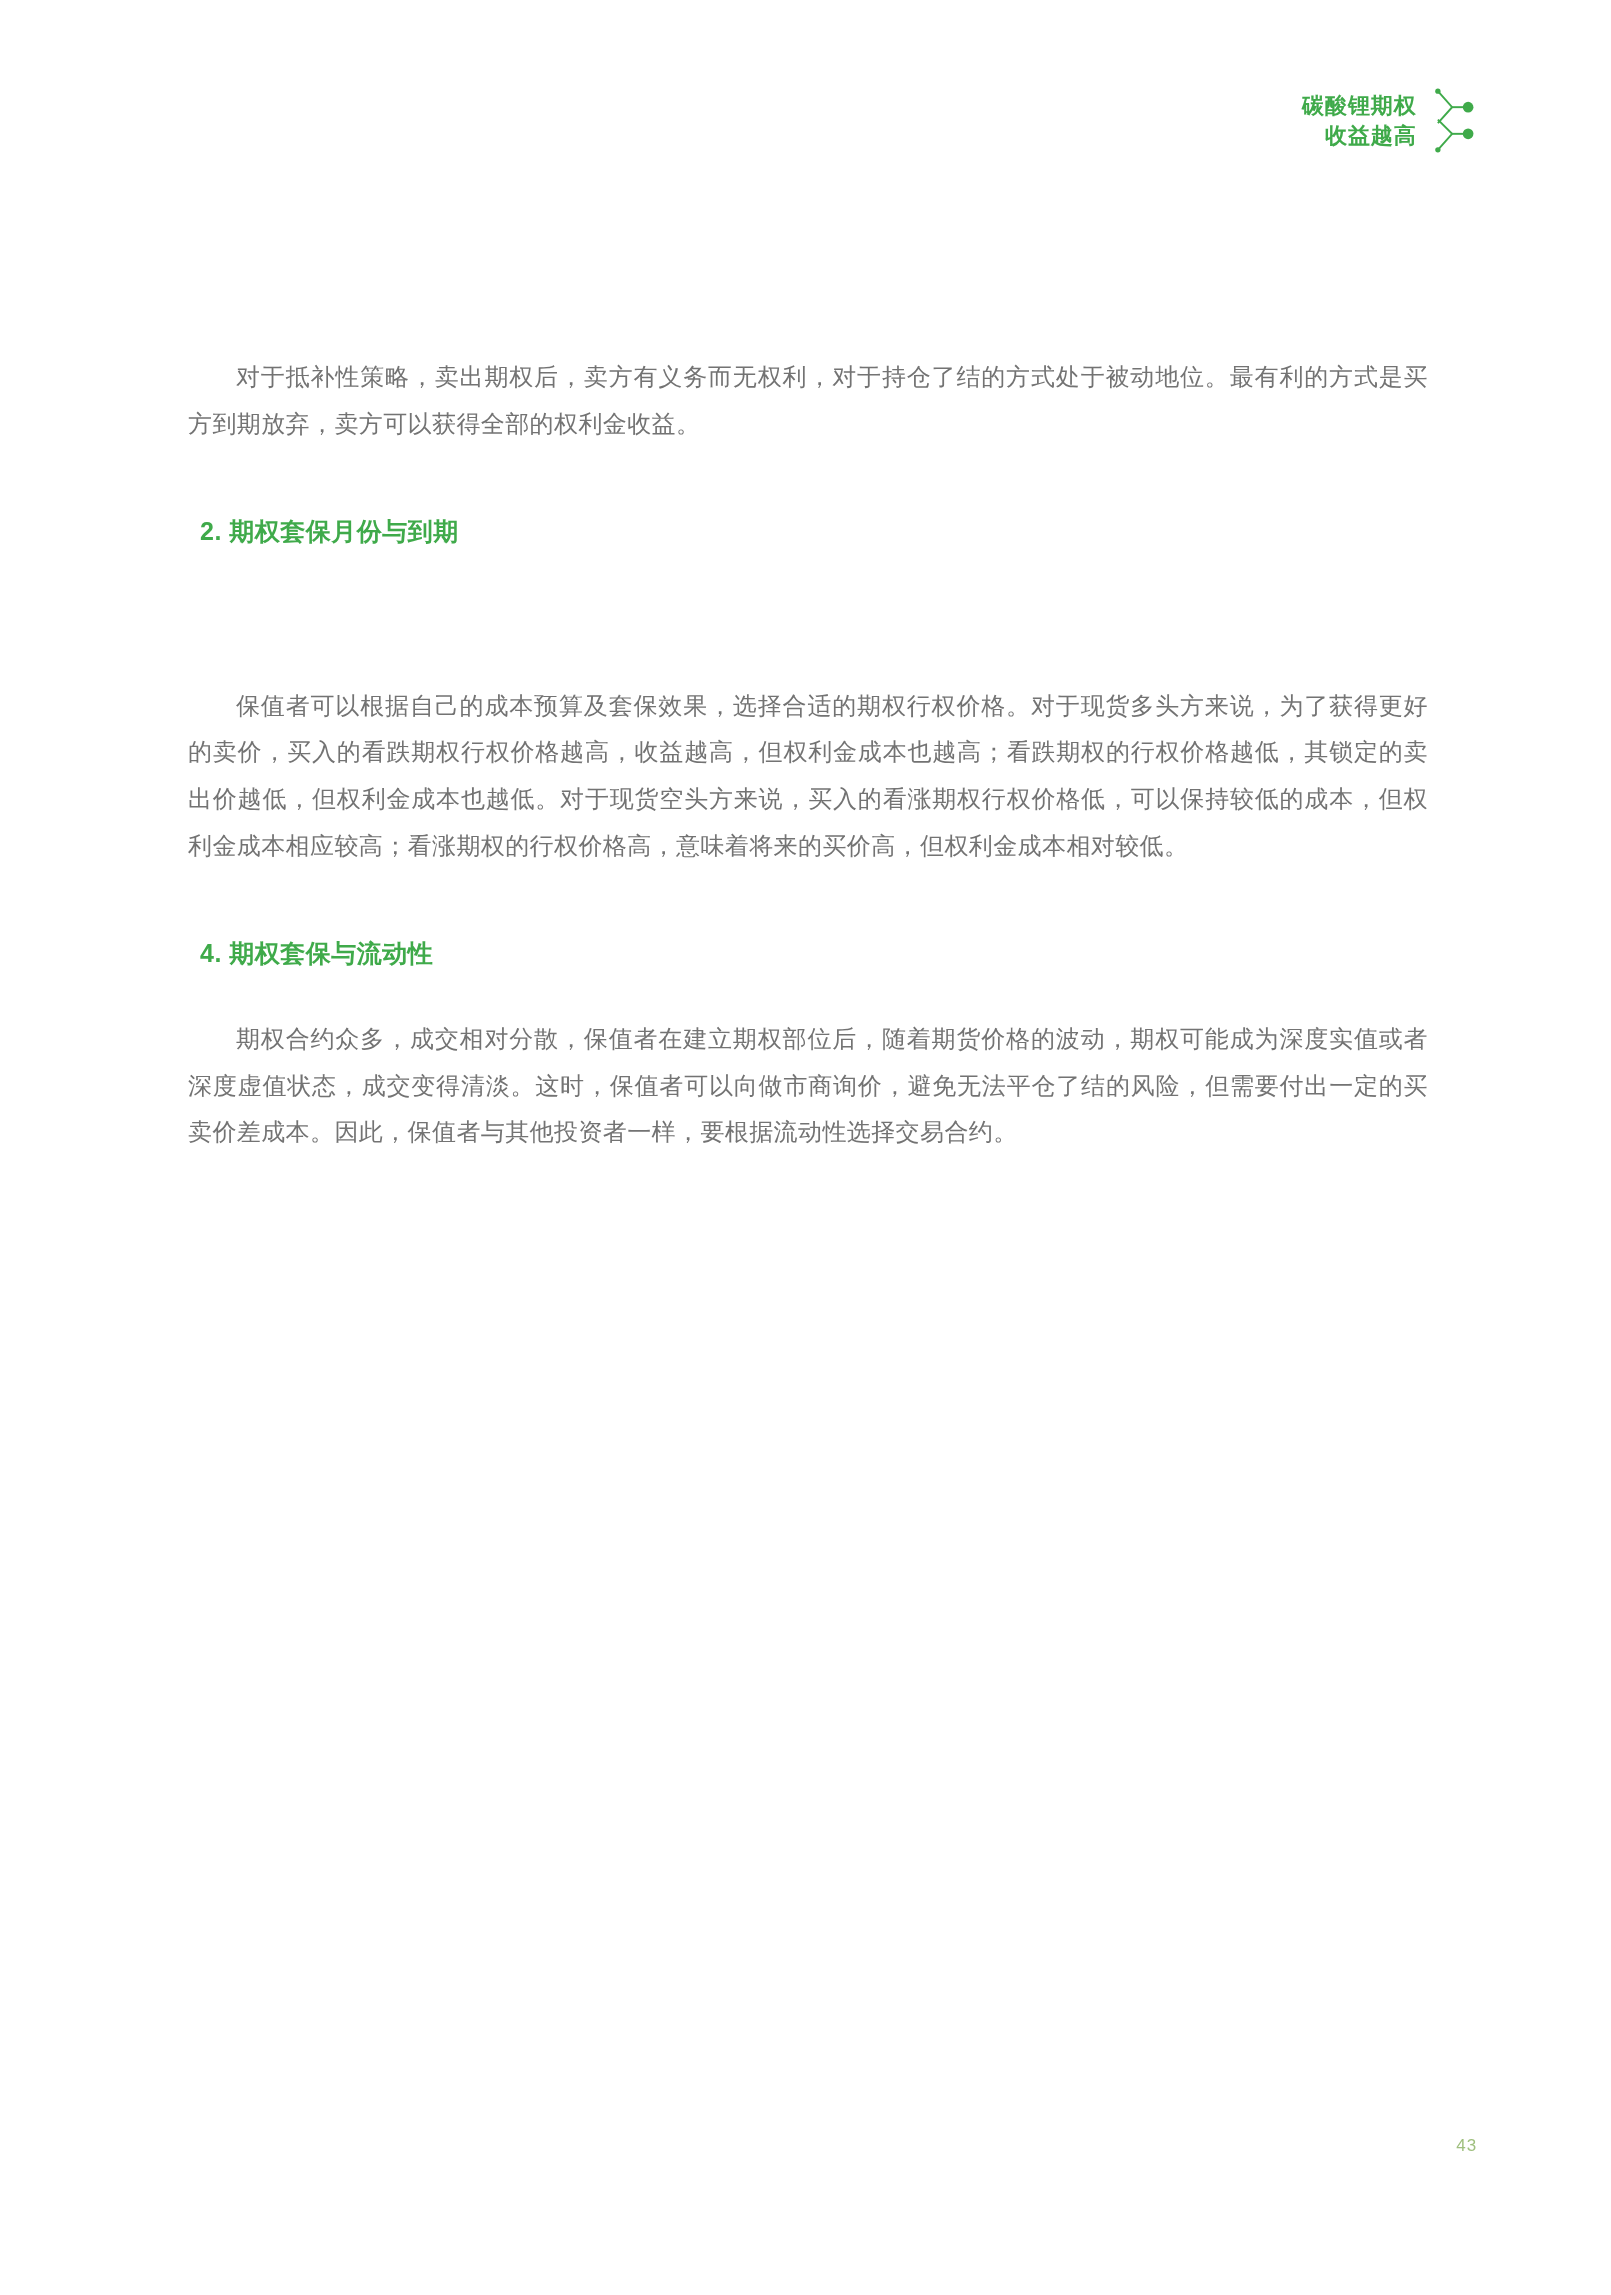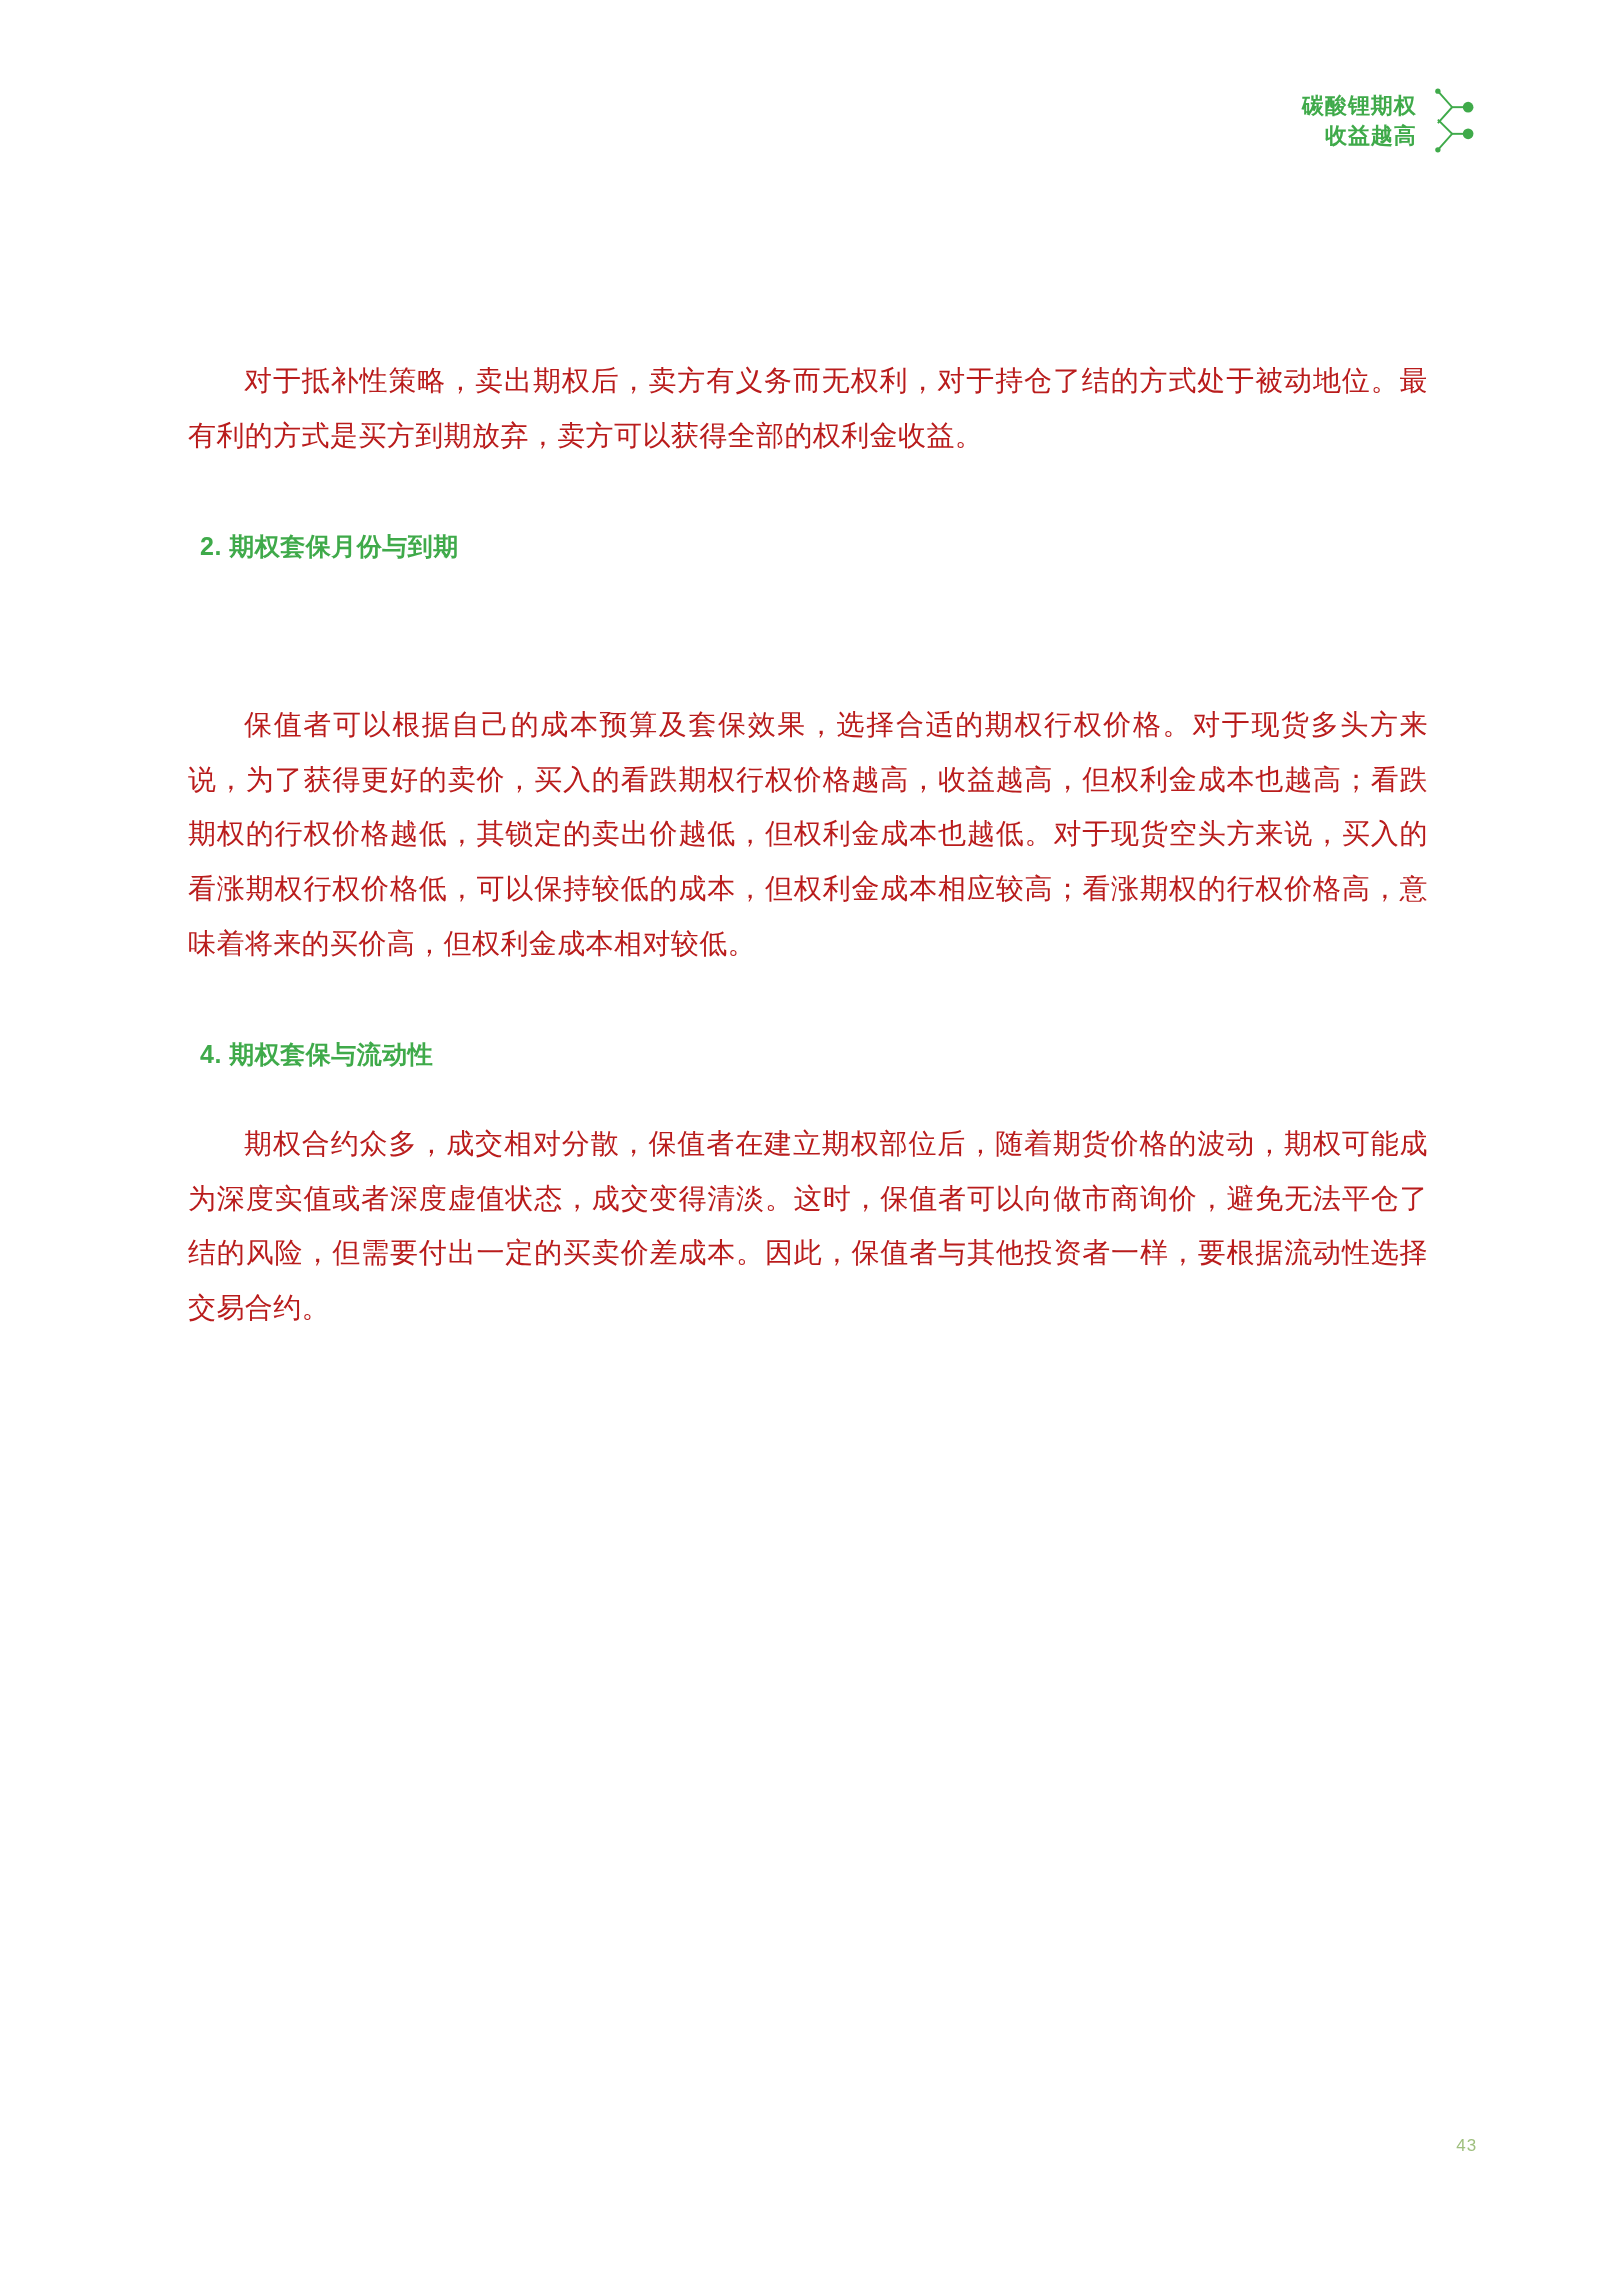--- a/index.html
+++ b/index.html
@@ -51,23 +51,23 @@
 
   
   .content {
     position: absolute;
     left: 188px;
     top: 354px;
     width: 1240px;
   }
 
   p.para {
-    font-size: 28px;
+    font-size: 24px;
     line-height: 1.95;
-    color: #b91c1c;
+    color: #737373;
     margin: 0;
     text-align: justify;
     text-justify: inter-character;
     text-indent: 2em;
     letter-spacing: 0.4px;
   }
 
   h2.heading {
     font-size: 25px;
     color: #3faa4a;

